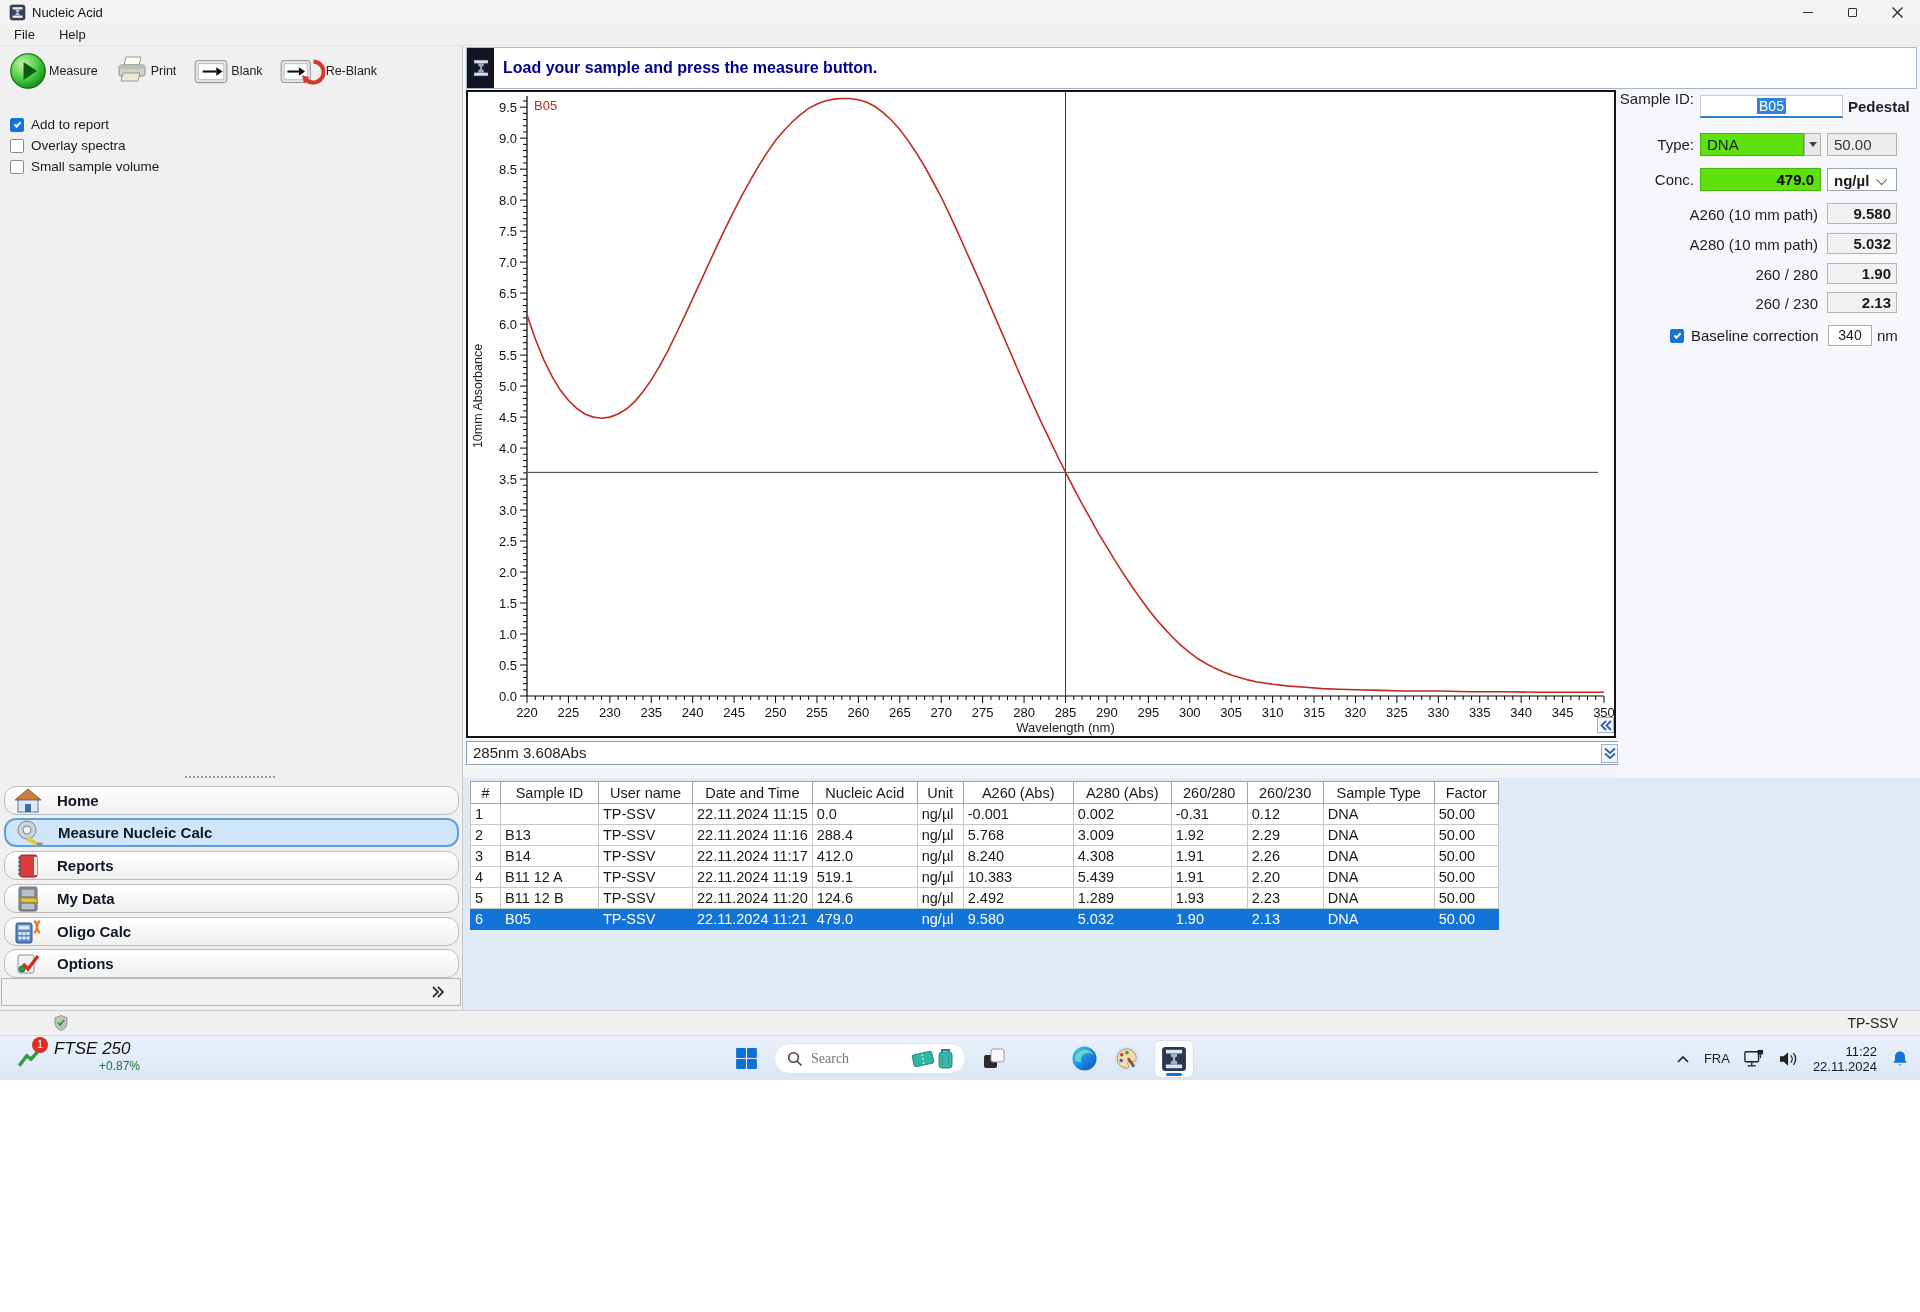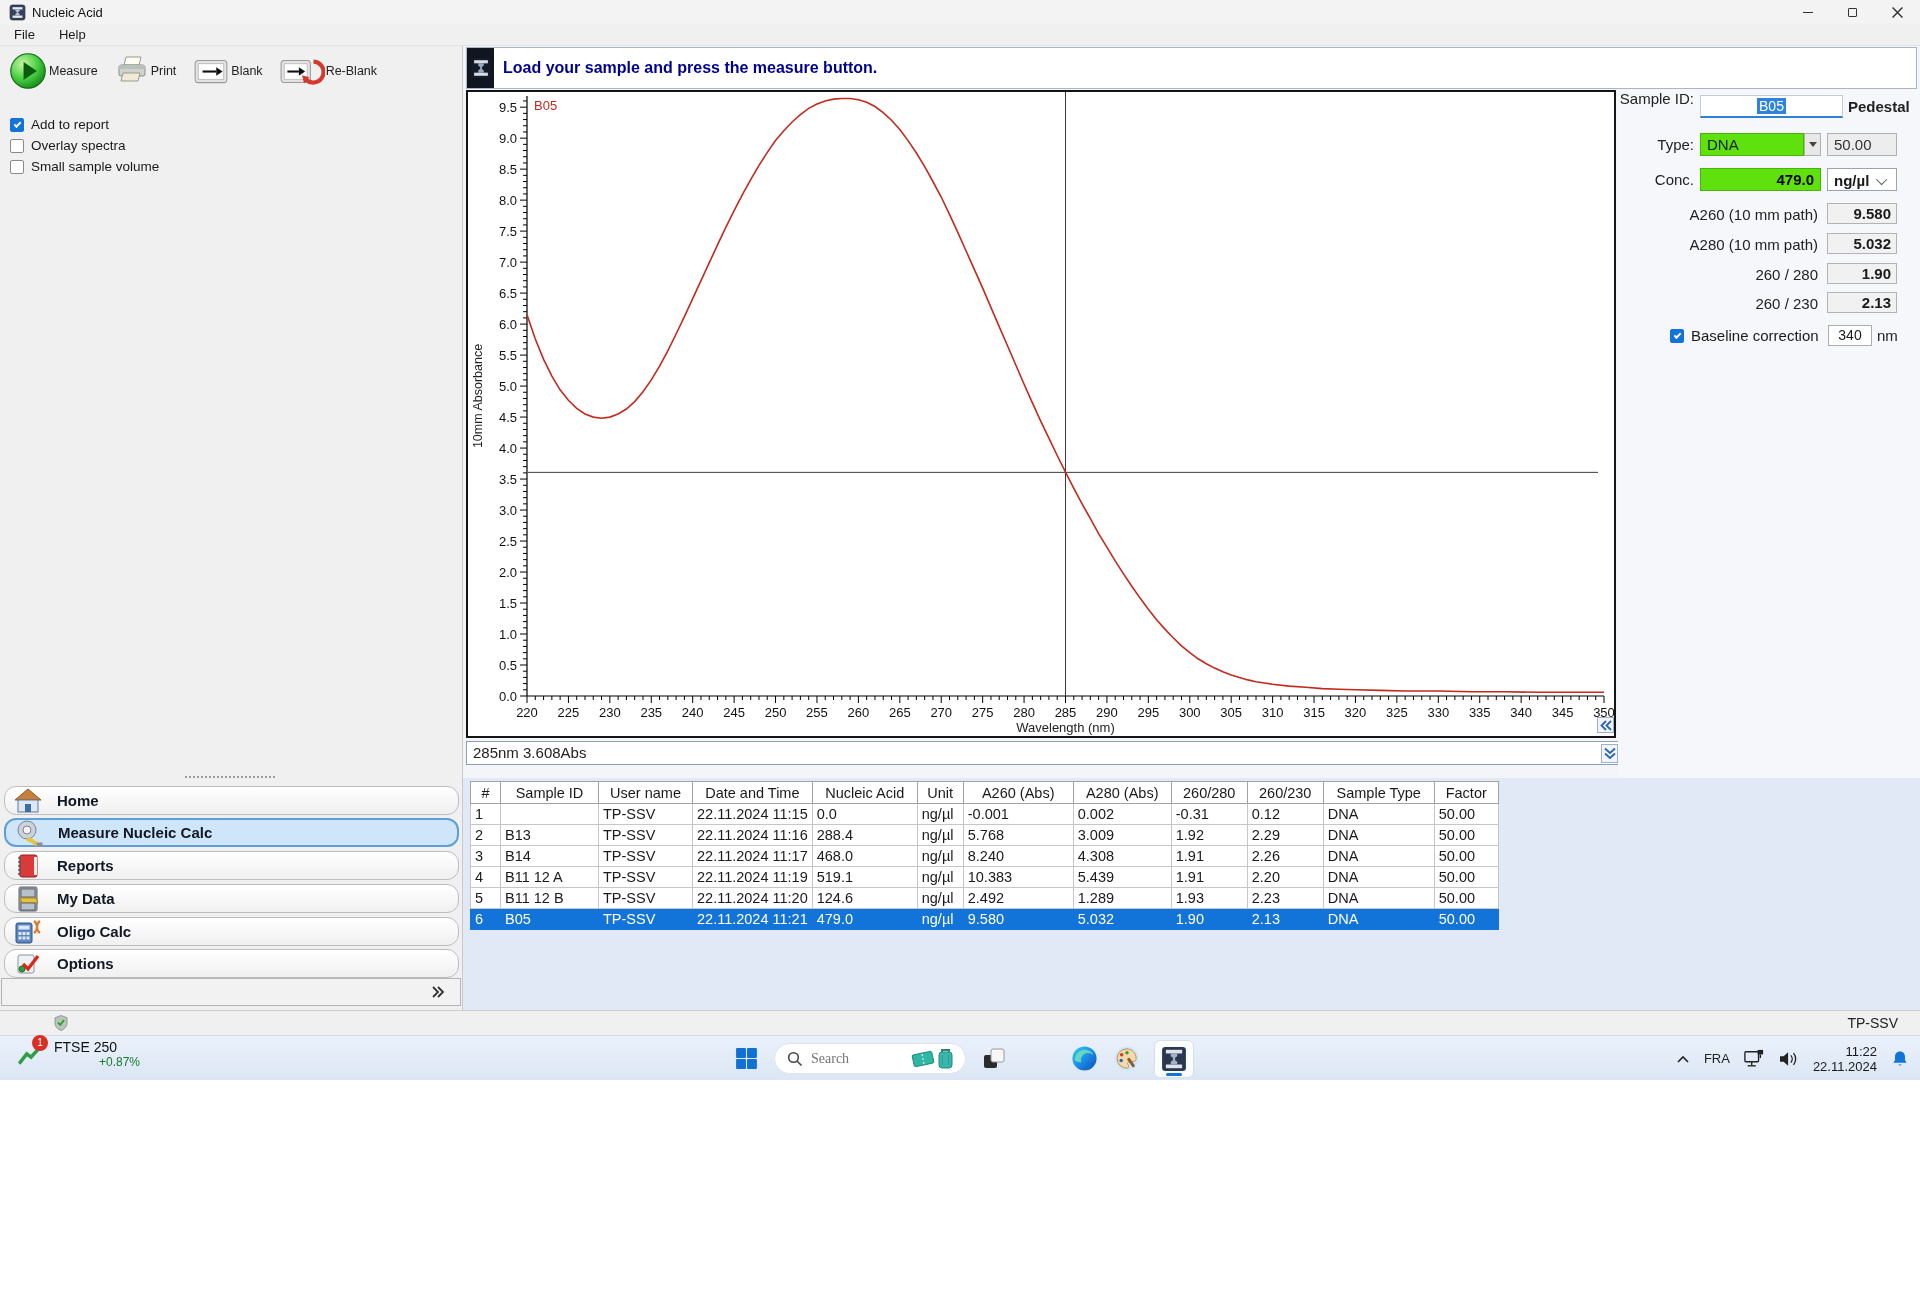--- a/index.html
+++ b/index.html
@@ -68,21 +68,21 @@
   
   #table-region { position:absolute; left:463px; top:778px; width:1457px; height:232px; background:#e2e9f6; }
   #results-table { position:absolute; left:7px; top:3px; border-collapse:collapse; table-layout:fixed; background:#fff; font-size:14.5px; }
   #results-table th { font-weight:normal; height:22px; border:1px solid #a2a2a2; background:#fff; text-align:center; overflow:hidden; white-space:nowrap; }
   #results-table td { height:21px; border:1px solid #c6c6c6; padding:0 4px; overflow:hidden; white-space:nowrap; }
   #results-table tr.sel td { background:#1273d8; color:#fff; border-color:#1273d8; }
 
   
   #taskbar { position:absolute; left:0; top:1035px; width:1920px; height:45px; background:linear-gradient(#eaf1fb,#dce6f4); border-top:1px solid #cfd9ea; }
   #stock-widget { position:absolute; left:16px; top:3px; display:flex; align-items:center; gap:8px; }
-  #stock-widget .t1 { font-size:14px; color:#111; }
+  #stock-widget .t1 { font-size:17px; color:#111;font-style:italic; }
   #stock-widget .t2 { font-size:12px; color:#157a2e;margin-left:45px; }
   #stock-badge { position:absolute; left:16px; top:-4px; width:16px; height:16px; background:#d93025; color:#fff; border-radius:50%; font-size:10px; text-align:center; line-height:16px; }
   #tb-center { position:absolute; left:732px; top:2px; height:41px; display:flex; align-items:center; gap:14px; }
   #search-pill { width:192px; height:31px; background:#fff; border:1px solid #dfe4ec; border-radius:16px; display:flex; align-items:center; padding:0 8px 0 12px; gap:8px; }
   #search-pill input { border:none; outline:none; width:92px; font-size:14px; color:#444; background:transparent; font-family:Liberation Serif, serif;}
   .tb-ico { width:28px; height:28px; display:flex; align-items:center; justify-content:center; }
   #app-active { width:40px; height:38px; background:#fbfcfe; border:1px solid #d8dfe8; border-radius:6px; display:flex; align-items:center; justify-content:center; position:relative; }
   #app-active .underline { position:absolute; bottom:1px; left:11px; width:16px; height:3px; border-radius:2px; background:#1273d8; }
   #tb-right { position:absolute; right:10px; top:2px; height:41px; display:flex; align-items:center; gap:13px; }
   #tb-right .lang { font-size:13px; color:#222; }
@@ -675,21 +675,21 @@
             <td>1.92</td>
             <td>2.29</td>
             <td>DNA</td>
             <td>50.00</td>
           </tr>
           <tr>
             <td>3</td>
             <td>B14</td>
             <td>TP-SSV</td>
             <td>22.11.2024 11:17</td>
-            <td>468.0</td>
+            <td>412.0</td>
             <td>ng/µl</td>
             <td>8.240</td>
             <td>4.308</td>
             <td>1.91</td>
             <td>2.26</td>
             <td>DNA</td>
             <td>50.00</td>
           </tr>
           <tr>
             <td>4</td>

